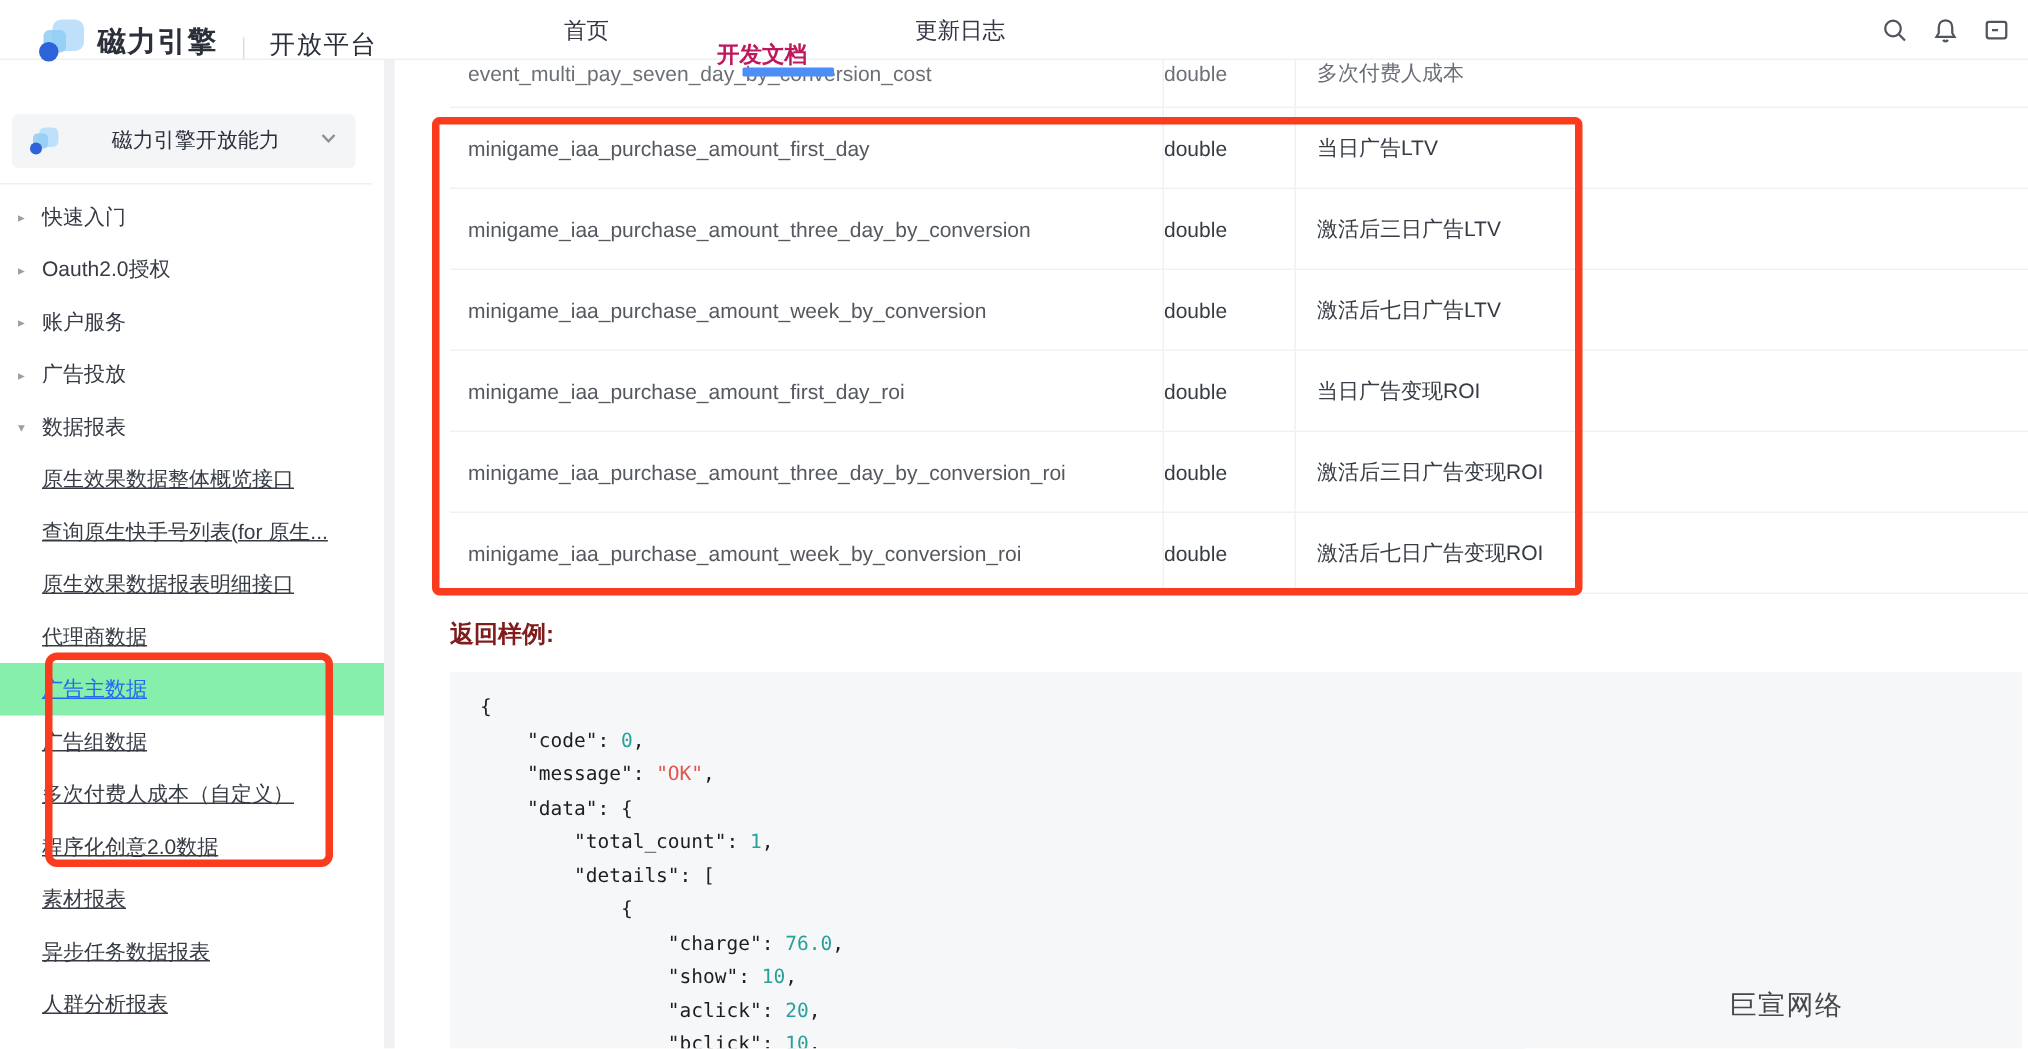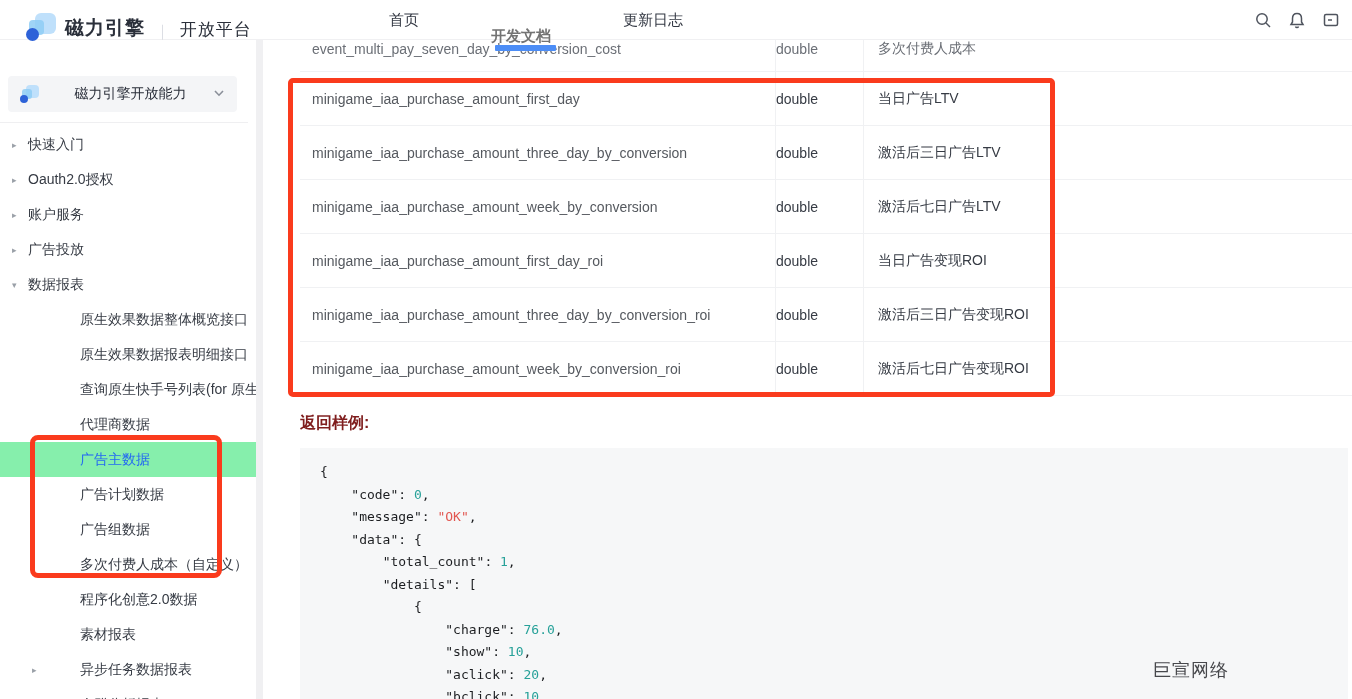--- a/index.html
+++ b/index.html
@@ -10,44 +10,44 @@
   .header { position:absolute; top:0; left:0; right:0; height:40px; background:#fff;
             border-bottom:1px solid #f0f0f2; display:flex; align-items:center; z-index:30; }
   .brand { display:flex; align-items:flex-end; margin-left:26px; }
   .logo { width:30px; height:28px; position:relative; margin-right:9px; }
   .lg1 { position:absolute; right:0; top:0; width:21px; height:21px; border-radius:6px; background:#bfe0fb; }
   .lg2 { position:absolute; left:3px; top:7px; width:15px; height:15px; border-radius:4px; background:#8ecdf5; opacity:.85; }
   .lg3 { position:absolute; left:0; bottom:0; width:13px; height:13px; border-radius:50%; background:#2d62d8; }
   .brand-name { font-size:19px; font-weight:bold; color:#2a2f3a; letter-spacing:1px; }
   .brand-div { color:#d9dce2; margin:0 10px; font-size:15px; }
   .brand-suffix { font-size:17px; color:#2a2f3a; letter-spacing:1px;margin-top:20px; }
-  .nav { position:absolute; left:389px; top:0; height:40px; display:flex; align-items:center; gap:72px; }
+  .nav { position:absolute; left:376px; top:0; height:40px; display:flex; align-items:center; gap:72px; }
   .nav-item { font-size:15px; color:#333843; cursor:pointer; white-space:nowrap; }
-  .nav-item.active { color:#737373; font-weight:bold;margin-top:33px; }
+  .nav-item.active { color:#be185d; font-weight:bold;margin-top:33px; }
   .hicons { position:absolute; right:12px; top:0; height:40px; display:flex; align-items:center; gap:16px; }
   .hicon { width:18px; height:18px; cursor:pointer; }
   .hicon svg { width:18px; height:18px; stroke:#4f545e; fill:none; stroke-width:1.5; }
 
   
   .sidebar { position:absolute; top:40px; left:0; width:256px; bottom:0; background:#fff; overflow:hidden; z-index:10;text-align:center; }
   .side-gutter { position:absolute; top:40px; left:256px; width:7px; bottom:0; background:#f0f0f2; z-index:9; }
   .selector { margin:36px 19px 0 8px; height:36px; background:#f4f5f7; border-radius:4px;
               display:flex; align-items:center; padding:0 12px; cursor:pointer; }
   .mini-logo { width:19px; height:18px; position:relative; flex:0 0 auto; }
   .mini-logo .lg1 { width:13px; height:13px; border-radius:4px; }
   .mini-logo .lg2 { width:10px; height:10px; left:2px; top:4px; border-radius:3px; }
   .mini-logo .lg3 { width:8px; height:8px; }
   .selector-label { font-size:14px; color:#2a2f3a; margin-left:9px; flex:1; white-space:nowrap; overflow:hidden; }
   .chev svg { width:12px; height:12px; stroke:#8a8f99; fill:none; stroke-width:1.6; }
   .side-divider { border-bottom:1px solid #efeff1; margin:10px 8px 0 0; }
   .menu { padding-top:4px; }
   .mi { height:35px; display:flex; align-items:center; font-size:14px; color:#363b44; cursor:pointer; position:relative; white-space:nowrap; }
   .mi .arrow { position:absolute; left:12px; font-size:9px; color:#9aa0a8; }
   .mi.lvl0 { padding-left:28px; }
-  .mi.lvl1 { padding-left:80px; }
+  .mi.lvl1 { padding-left:28px;text-decoration:underline; }
   .mi.lvl1 .arrow { left:32px; }
   .mi.active { color:#2468f2; background:#86efac; }
 
   
   .main { position:absolute; top:40px; left:263px; right:0; bottom:0; background:#fff; overflow:hidden; padding-left:37px; }
   .trow { display:flex; align-items:center; height:54px; border-bottom:1px solid #f0f1f3; }
   .trow.clipped { height:32px; }
   .c-field { width:475px; padding-left:12px; font-size:14px; color:#55595f; }
   .c-type, .c-desc { height:100%; display:flex; align-items:center; border-left:1px solid #f0f1f3;
                      font-size:14px; color:#363b44; }
@@ -144,33 +144,30 @@
         <span>广告投放</span>
       </div>
       <div class="mi lvl0">
         <span class="arrow">▾</span>
         <span>数据报表</span>
       </div>
       <div class="mi lvl1">
         <span>原生效果数据整体概览接口</span>
       </div>
       <div class="mi lvl1">
+        <span>查询原生快手号列表(for 原生...</span>
+      </div>
+      <div class="mi lvl1">
         <span>原生效果数据报表明细接口</span>
-      </div>
-      <div class="mi lvl1">
-        <span>查询原生快手号列表(for 原生...</span>
       </div>
       <div class="mi lvl1">
         <span>代理商数据</span>
       </div>
       <div class="mi lvl1 active">
         <span>广告主数据</span>
-      </div>
-      <div class="mi lvl1">
-        <span>广告计划数据</span>
       </div>
       <div class="mi lvl1">
         <span>广告组数据</span>
       </div>
       <div class="mi lvl1">
         <span>多次付费人成本（自定义）</span>
       </div>
       <div class="mi lvl1">
         <span>程序化创意2.0数据</span>
       </div>

